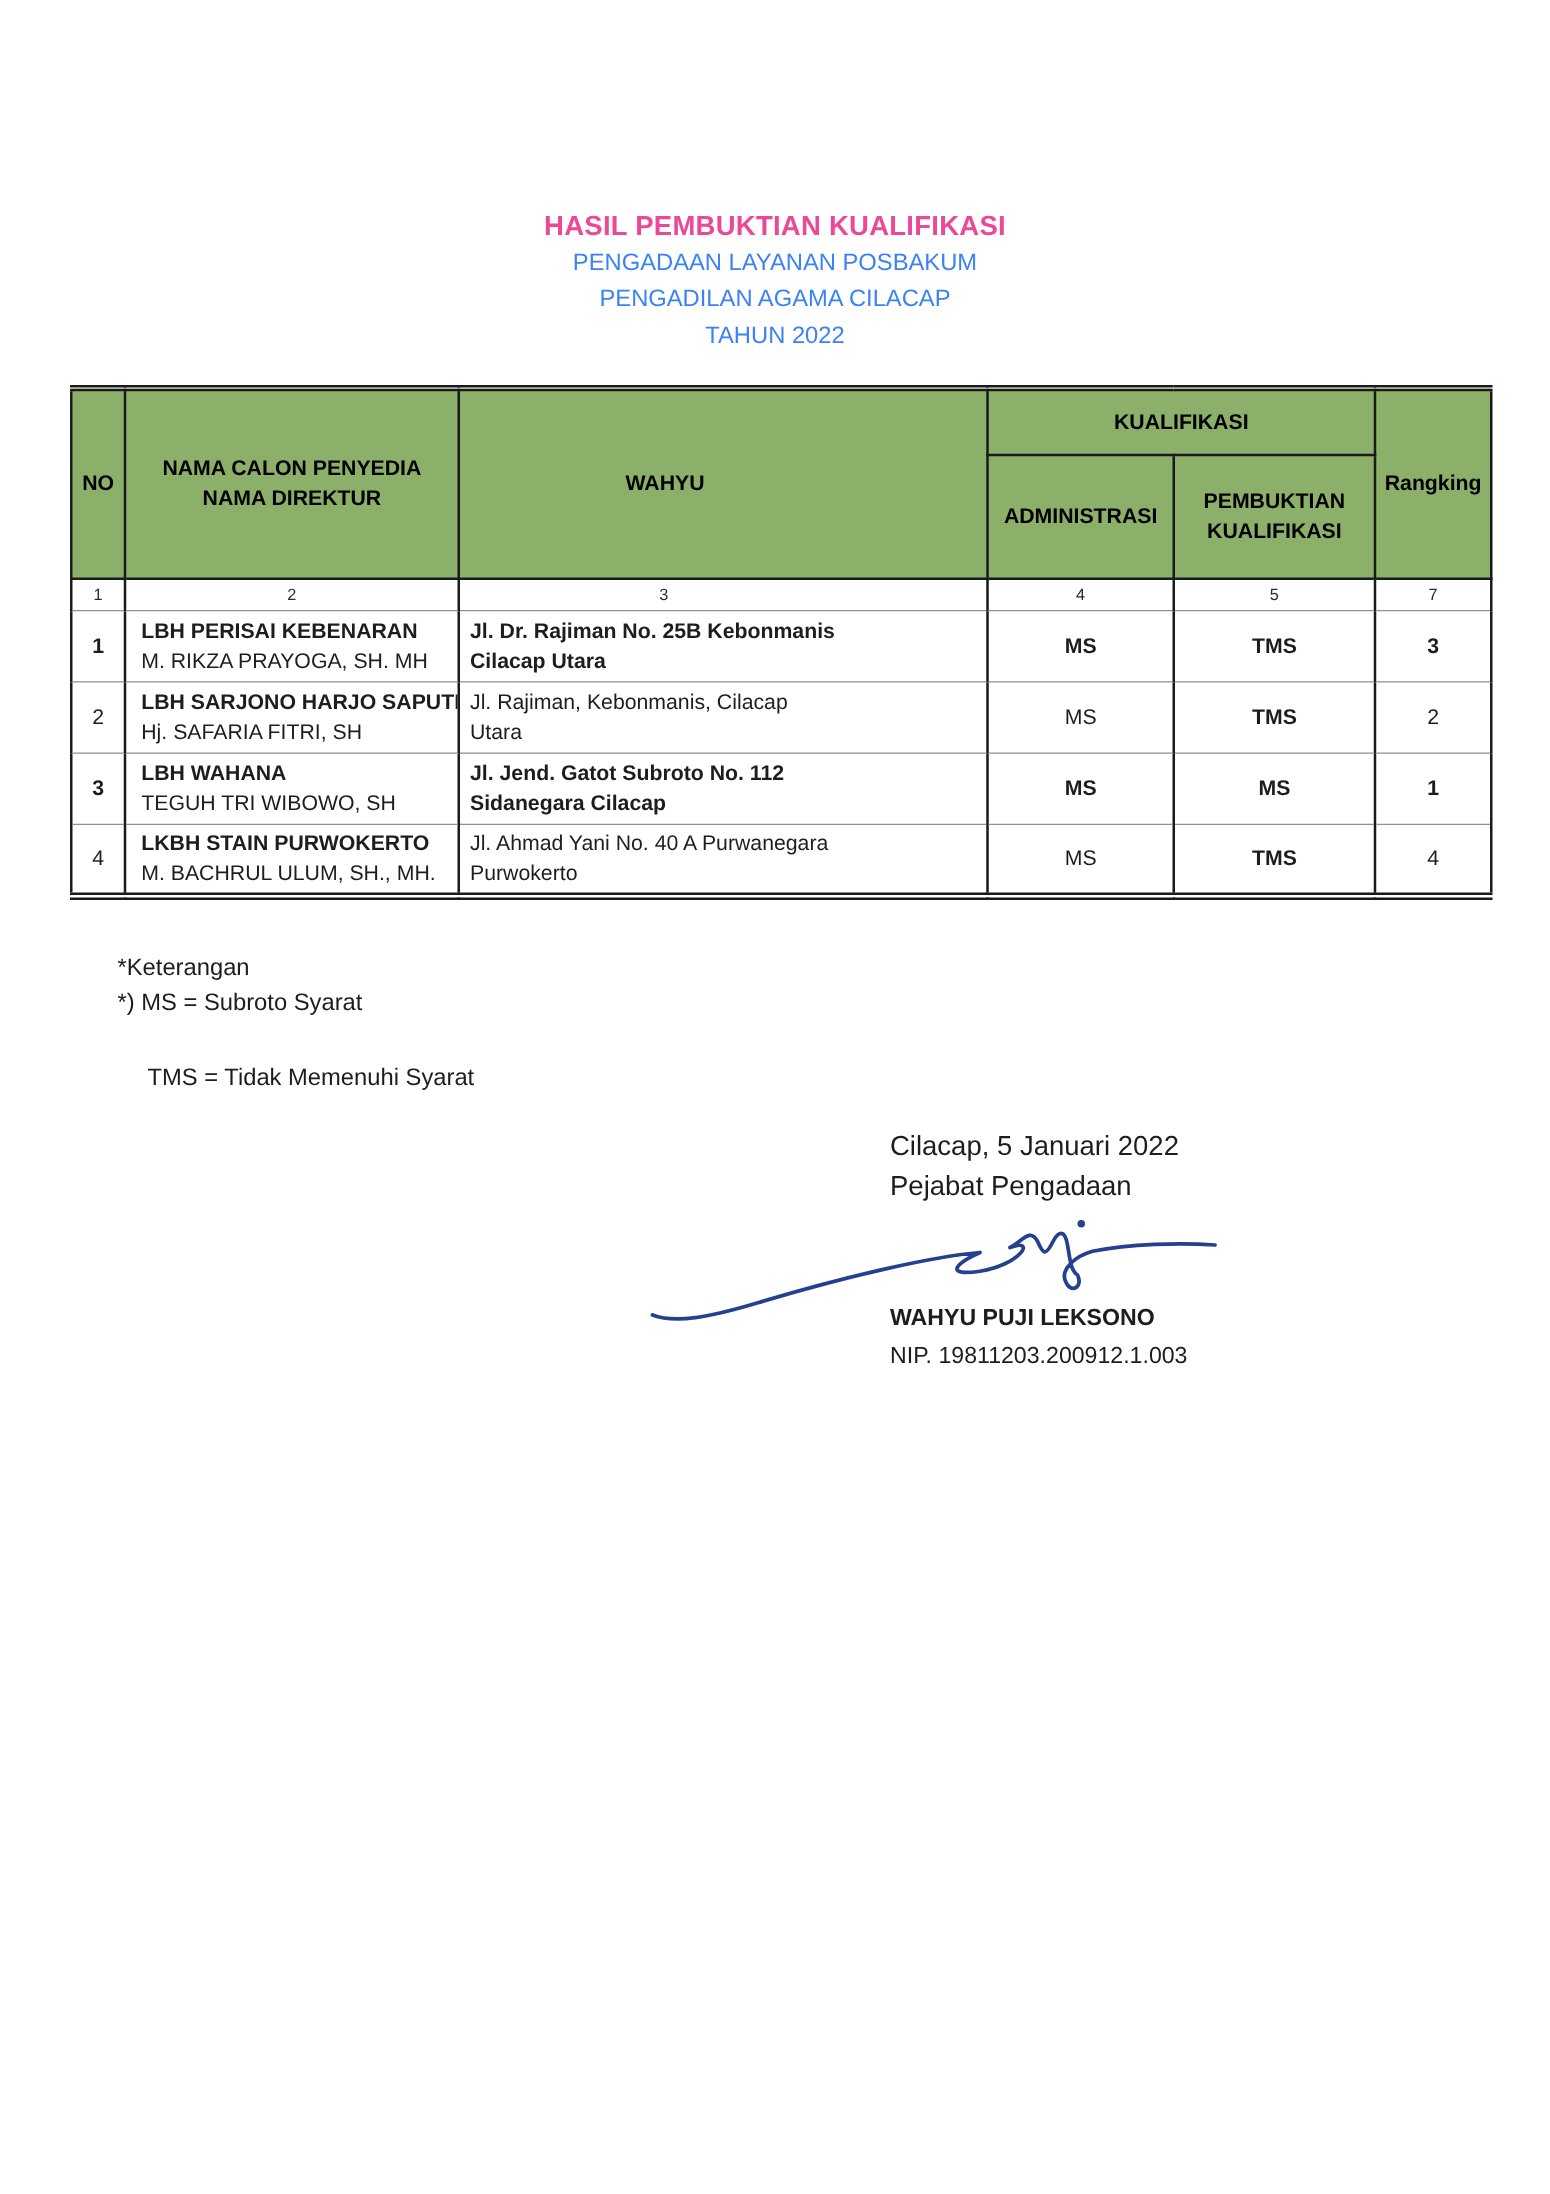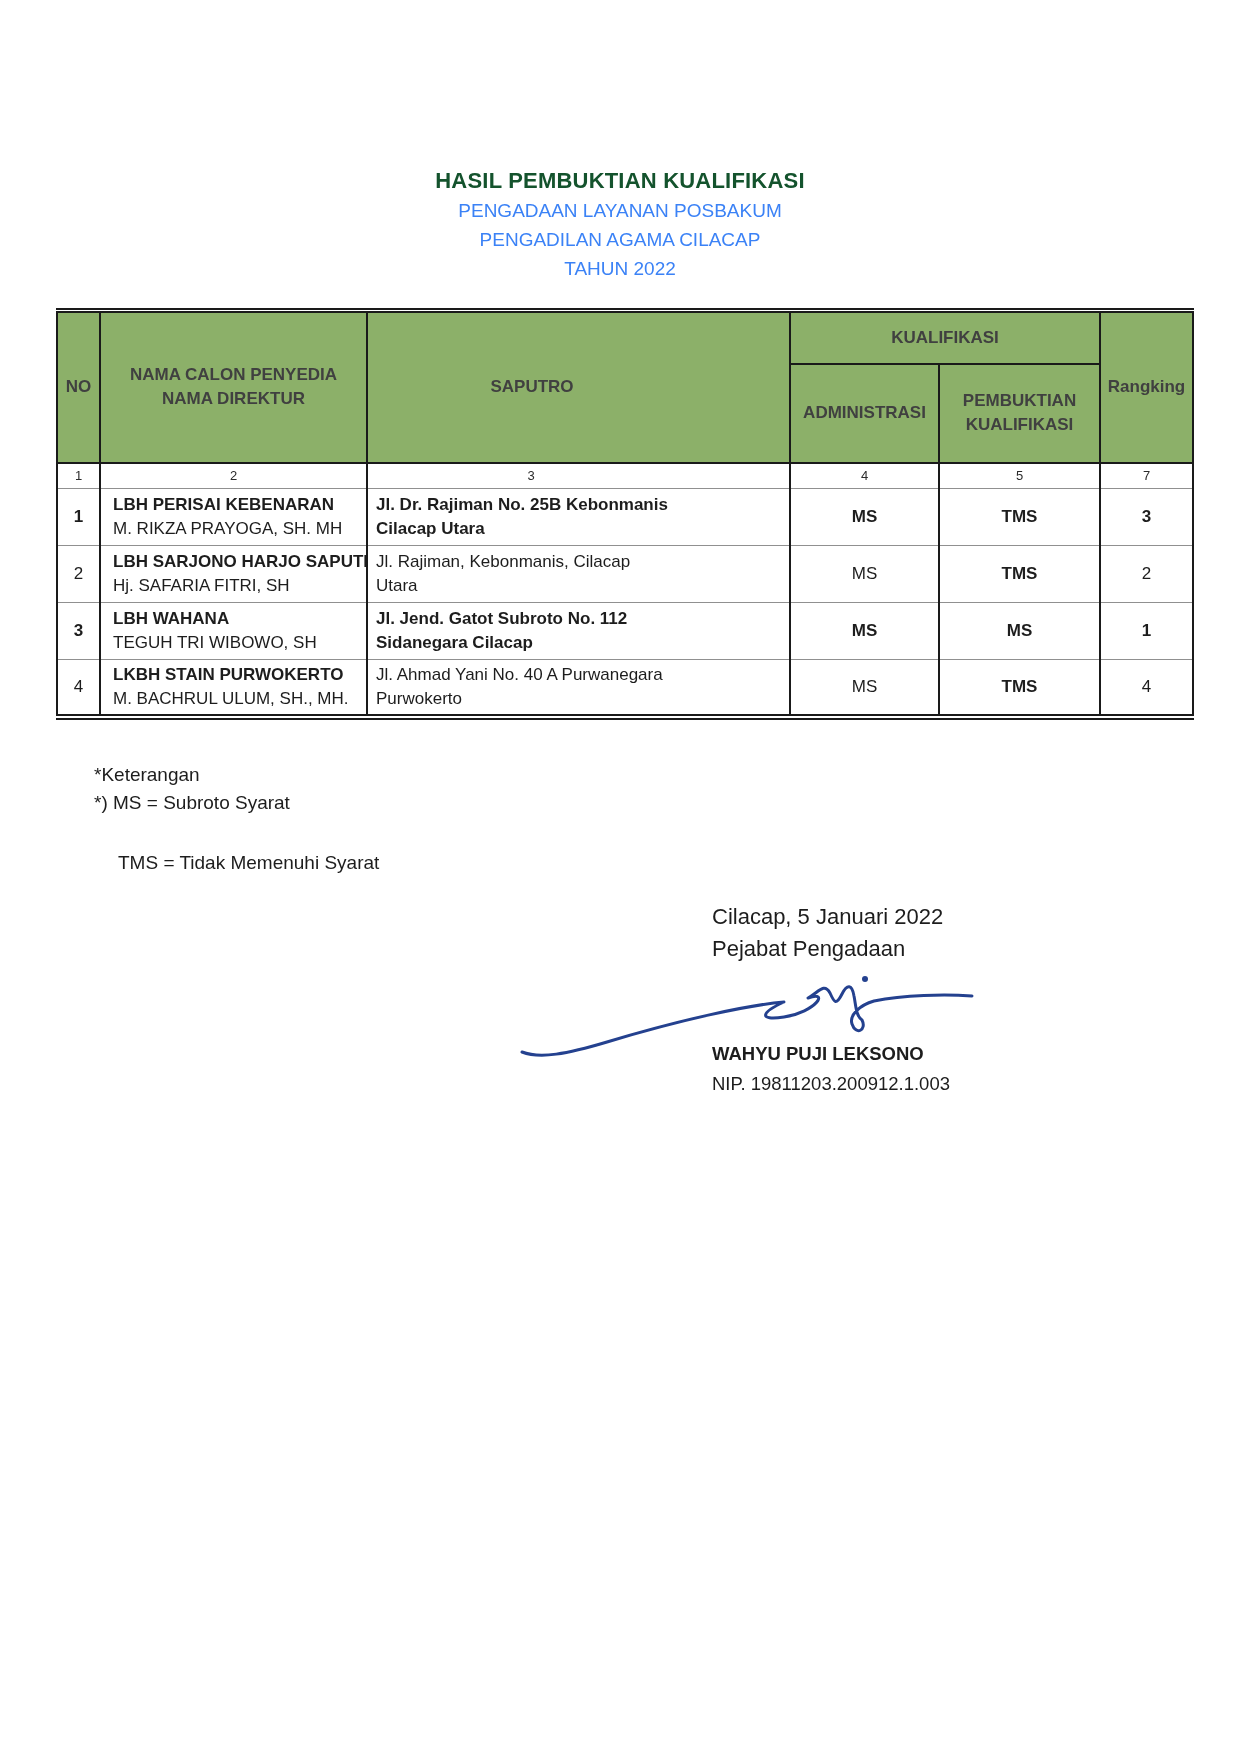--- a/index.html
+++ b/index.html
@@ -4,37 +4,37 @@
 <style>
   html,body { margin:0; padding:0; background:#ffffff; }
   * { box-sizing:border-box; }
   .page {
     position:relative; width:1240px; height:1755px; background:#ffffff;
     font-family:"Liberation Sans", sans-serif; color:#1d1d1d; overflow:hidden;
   }
 
   
   .titles { position:absolute; top:166px; left:0; width:1240px; text-align:center; }
-  .doc-title { font-size:22px; font-weight:bold; line-height:30px; letter-spacing:.2px; color:#14532d; }
+  .doc-title { font-size:22px; font-weight:bold; line-height:30px; letter-spacing:.2px; color:#ec4899; }
   .doc-subtitle { font-size:19px; line-height:29px; color:#3b82f6; }
 
   
   table.qual {
     position:absolute; left:56px; top:308px; width:1136px;
     border-collapse:collapse; table-layout:fixed;
     border-top:5px double #1a1a1a; border-bottom:6px double #1a1a1a;
     border-left:2px solid #1a1a1a; border-right:2px solid #1a1a1a;
   }
   tr.hrow  { height:53px; }
   tr.hrow2 { height:99px; }
   tr.numrow { height:26px; }
   tr.datarow { height:57px; }
   th {
     background:#8cb069; border:2px solid #1a1a1a;
-    font-size:17px; font-weight:bold; color:#404040; text-align:center;
+    font-size:17px; font-weight:bold; color:#000000; text-align:center;
     padding:0 2px; vertical-align:middle;
   }
   th .thline { line-height:24px; }
   th.alamat-h { padding-right:95px; }
   td { padding:0; }
   .numrow td {
     border-left:2px solid #1a1a1a; border-right:2px solid #1a1a1a;
     border-top:2px solid #1a1a1a; border-bottom:1px solid #909090;
     background:#ffffff; font-size:13px; text-align:center; color:#2b2b2b;
     vertical-align:middle;
@@ -82,21 +82,21 @@
         <col style="width:161px">
         <col style="width:93px">
     </colgroup>
     <tbody>
         <tr class="hrow">
       <th rowspan="2">NO</th>
       <th rowspan="2">
         <div class="thline">NAMA CALON PENYEDIA</div>
         <div class="thline">NAMA DIREKTUR</div>
       </th>
-      <th rowspan="2" class="alamat-h">SAPUTRO</th>
+      <th rowspan="2" class="alamat-h">WAHYU</th>
       <th colspan="2">KUALIFIKASI</th>
       <th rowspan="2">Rangking</th>
     </tr>
     <tr class="hrow2">
       <th>ADMINISTRASI</th>
       <th>
         <div class="thline">PEMBUKTIAN</div>
         <div class="thline">KUALIFIKASI</div>
       </th>
     </tr>

